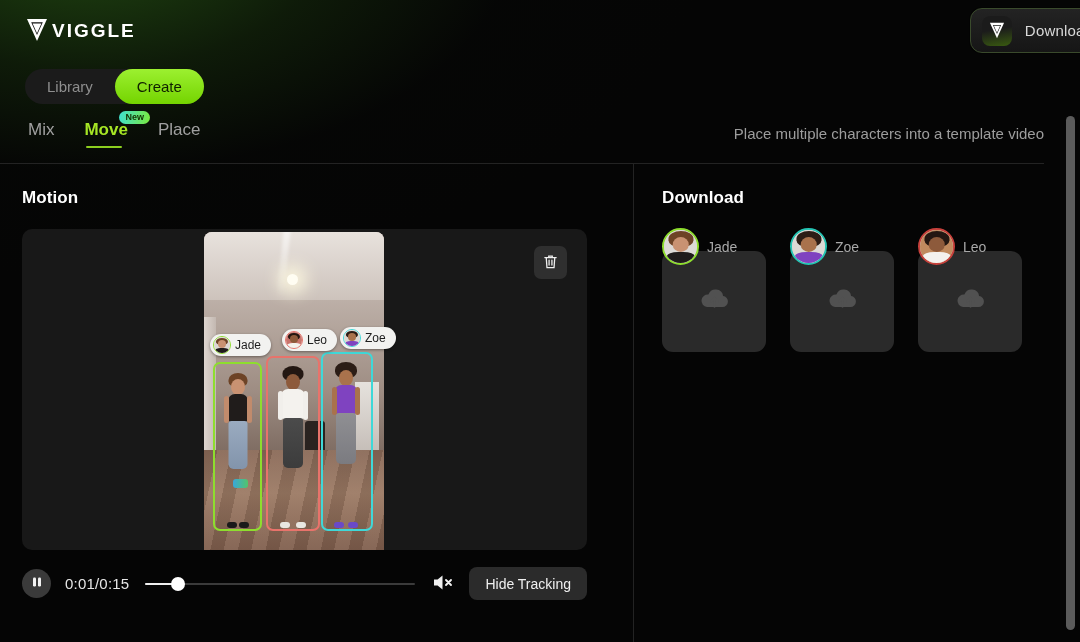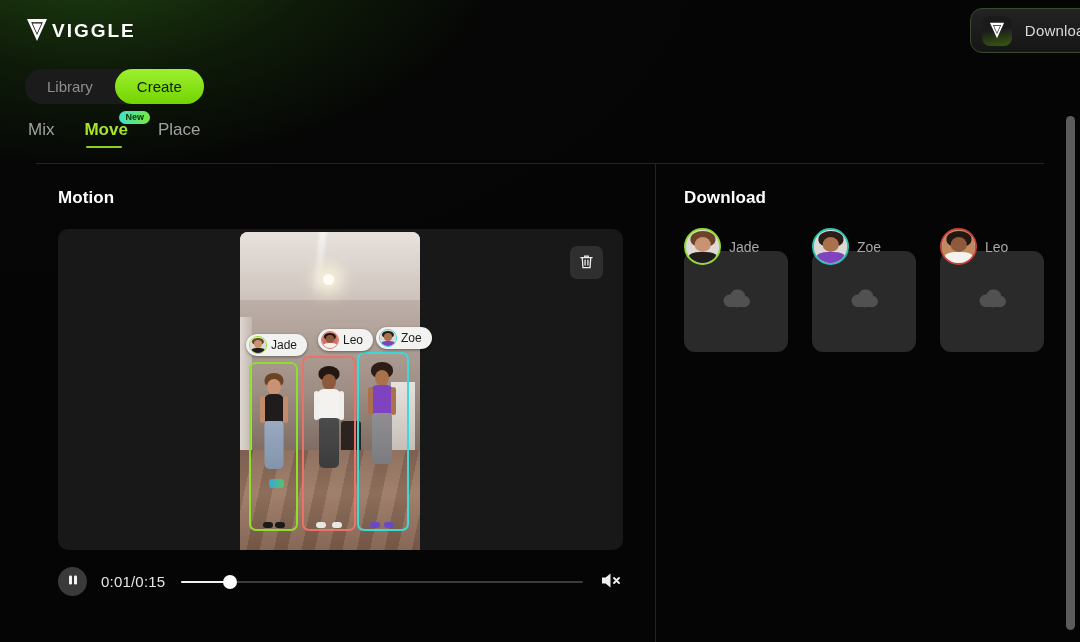--- a/index.html
+++ b/index.html
@@ -134,21 +134,20 @@
     font-size: 15px;
     white-space: nowrap;
   }
 
   
   .panels {
     position: absolute;
     left: 0; top: 163px;
     width: 1044px; height: 479px;
     display: flex;
-    padding-left: 36px;
   }
   .panel-motion {
     width: 634px;
     border-top: 1px solid #232323;
     border-right: 1px solid #232323;
     padding: 24px 22px 0 22px;
   }
   .panel-character {
     flex: 1;
     border-top: 1px solid #232323;
@@ -455,20 +454,21 @@
 
   <div class="tabs">
     <button class="tab">Mix</button>
     <button class="tab active">
       <span>Move</span>
       <span class="tab-badge">New</span>
     </button>
     <button class="tab">Place</button>
   </div>
 
+  <div class="tagline">Place multiple characters into a template video</div>
 
   <div class="panels">
 
     <section class="panel-motion">
       <h2 class="panel-title">Motion</h2>
 
       <div class="stage">
 
         <button class="trash-btn">
           <span>
@@ -582,20 +582,21 @@
           <div class="seek-thumb" style="left:12%"></div>
         </div>
         <button class="mute-btn">
           <span>
             <svg viewBox="0 0 24 19">
               <path d="M3 6.5h3.6L11.5 2.6v13.8L6.6 12.5H3z" fill="#f0f0f0"></path>
               <path d="M15 7l5 5M20 7l-5 5" stroke="#f0f0f0" stroke-width="1.9" stroke-linecap="round"></path>
             </svg>
           </span>
         </button>
+        <button class="hide-track-btn">Hide Tracking</button>
       </div>
     </section>
 
     <section class="panel-character">
       <h2 class="panel-title">Download</h2>
 
       <div class="char-grid">
 
         <div class="char-slot">
           <div class="char-head">

